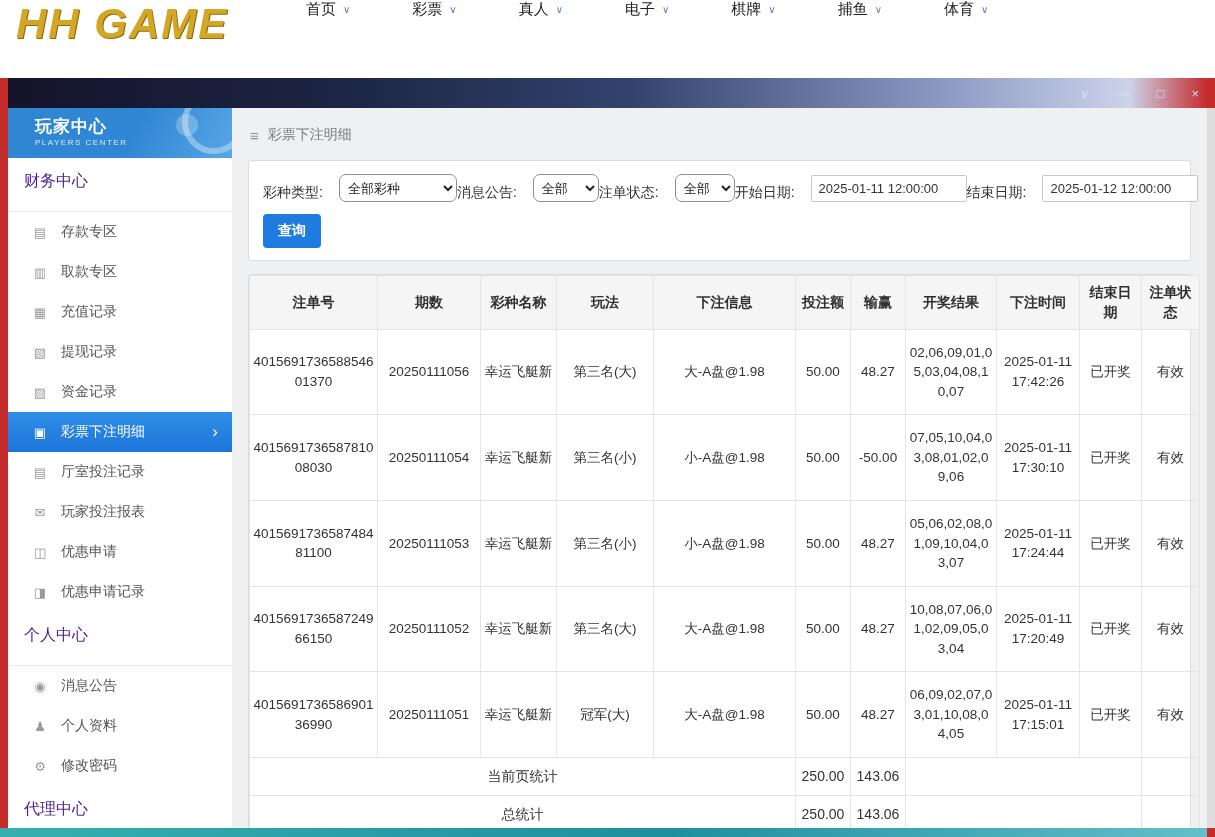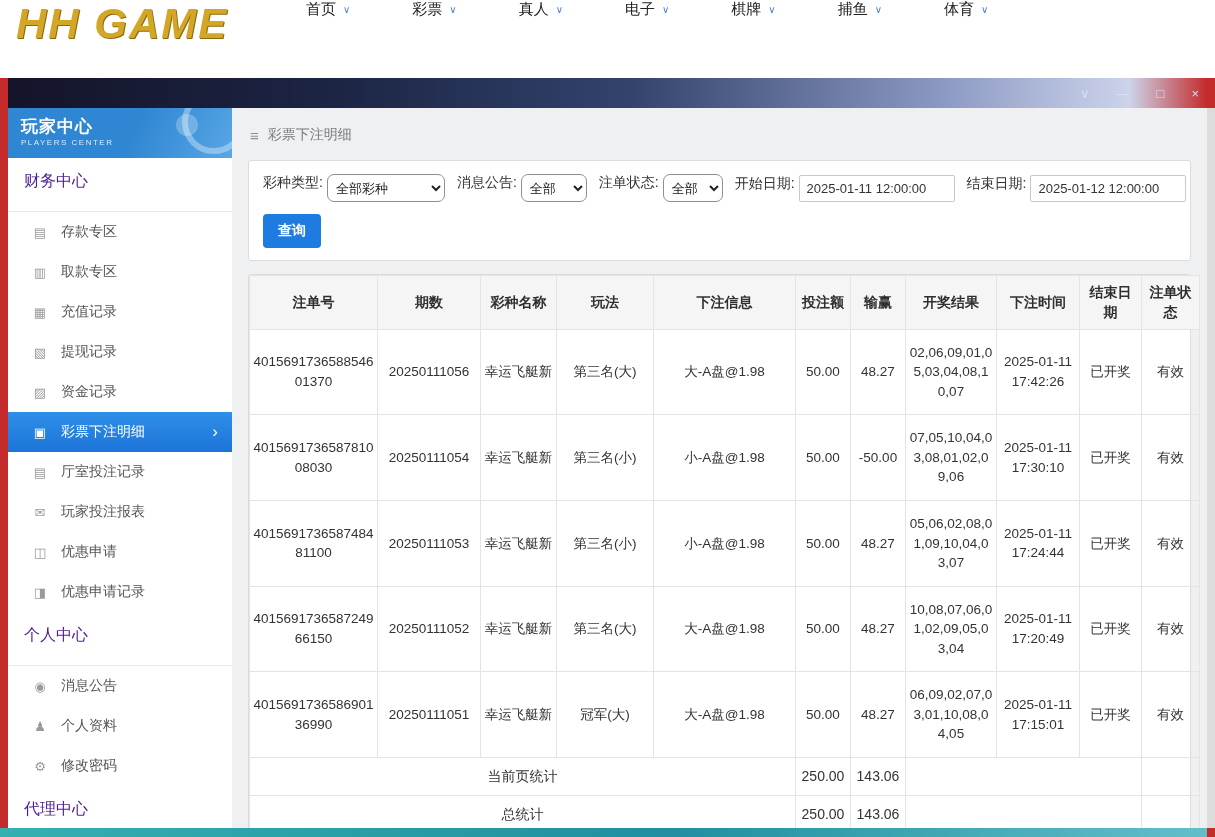--- a/index.html
+++ b/index.html
@@ -19,21 +19,21 @@
     background:linear-gradient(90deg,#c42b2b 0,#c42b2b 8px,#14142a 8px,#1c2544 28%,#33436e 52%,#8d9ac4 78%,#ccd3ea 93%,#c42b2b calc(100% - 8px),#c42b2b 100%); }
   .win-controls { display:flex; gap:27px; margin-right:16px; color:#cfe3ff; font-size:13px; }
   .win-controls span { cursor:pointer; }
 
   
   .bodyrow { display:flex; height:720px; border-left:8px solid #c42b2b; border-right:8px solid #dcdcdc; background:#eef0f2; }
 
   
   .sidebar { width:224px; flex-shrink:0; background:#fff; }
   .sb-header { height:50px; background:linear-gradient(115deg,#2f86d2 55%,#58a7e6); color:#fff;
-               padding:7px 0 0 13px; position:relative; overflow:hidden; }
+               padding:7px 0 0 27px; position:relative; overflow:hidden; }
   .sb-header::before { content:""; position:absolute; right:-14px; top:-18px; width:52px; height:52px;
                border-radius:50%; border:6px solid rgba(255,255,255,.35); }
   .sb-header::after { content:""; position:absolute; right:34px; top:6px; width:22px; height:22px;
                border-radius:50%; background:rgba(255,255,255,.25); }
   .sb-title { font-size:17px; font-weight:bold; letter-spacing:1px; }
   .sb-sub { font-size:8px; color:#d9edff; letter-spacing:1.5px; }
   .sb-section { padding:13px 16px 19px; font-size:16px; color:#4c1d95; border-bottom:1px solid #e9e9e9; cursor:pointer; }
   .sb-item { height:40px; display:flex; align-items:center; gap:13px; padding-left:24px;
              font-size:14px; color:#555; cursor:pointer; position:relative; }
   .sb-item .ico { color:#9a9a9a; font-size:13px; width:16px; text-align:center; }
@@ -44,21 +44,21 @@
 
   
   main { flex:1; padding:12px 16px 0; overflow:hidden; }
   .breadcrumb { display:flex; align-items:center; gap:9px; color:#767c82; font-size:14px; margin:6px 0 16px 2px; }
   .breadcrumb .ico { font-size:15px; color:#8a9097; cursor:pointer; }
 
   .card { background:#fff; border:1px solid #dcdcdc; border-radius:3px; }
   .filter-card { padding:13px 14px 12px; }
   .filter-row { display:flex; align-items:center; font-size:14px; color:#333; white-space:nowrap; }
   .flabel { margin-right:4px; }
-  .fgroup { display:flex; align-items:flex-start; margin-right:12px; }
+  .fgroup { display:flex; align-items:flex-end; margin-right:0;gap:12px; }
   select { height:28px; font-size:13px; border:1px solid #8f8f8f; border-radius:7px; background:#fff; color:#222; padding:0 4px; font-family:inherit; }
   .sel-type { width:118px; }
   .sel-draw { width:66px; }
   .sel-order { width:60px; }
   .date-input { width:156px; height:27px; border:1px solid #c9c9c9; border-radius:2px; padding:0 7px; font-size:13px; color:#333; font-family:inherit; }
   .btn-search { margin-top:12px; background:#1e7ce0; color:#fff; border:none; border-radius:4px;
                 font-size:14px; font-weight:bold; padding:8px 15px; cursor:pointer; }
 
   .table-card { margin-top:13px; }
   table { width:100%; border-collapse:collapse; table-layout:fixed; }

